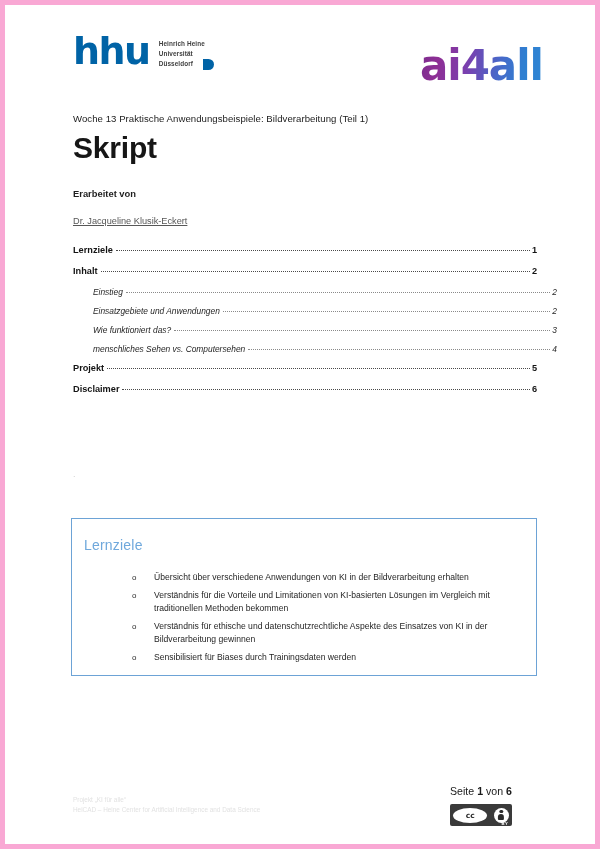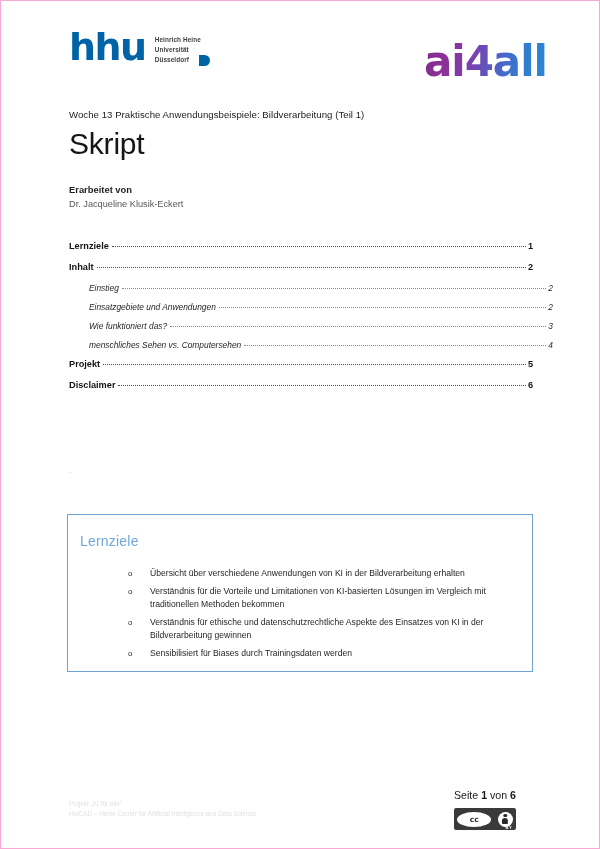--- a/index.html
+++ b/index.html
@@ -13,21 +13,21 @@
     height: 849px;
     position: relative;
     font-family: "Liberation Sans", sans-serif;
     color: #1a1a1a;
     overflow: hidden;
   }
   .page {
     position: absolute;
     inset: 0;
     background: #ffffff;
-    border: 1px solid #f9a8d4;
+    border: 5px solid #f9a8d4;
     box-sizing: border-box;
   }
 
   
   .header {
     position: absolute;
     top: 20px;
     left: 0;
     right: 0;
     height: 70px;
@@ -85,36 +85,37 @@
 
   
   .title-block { position: absolute; left: 68px; top: 108px; }
   .kicker {
     font-size: 9.6px;
     color: #222;
     letter-spacing: 0.05px;
   }
   .doc-title {
     font-size: 30px;
-    font-weight: normal;
+    font-weight: bold;
     color: #161616;
     margin-top: 7px;
     letter-spacing: -0.2px;
   }
 
   .author-block { position: absolute; left: 68px; top: 183px; }
   .author-label {
     font-size: 9.4px;
     font-weight: bold;
     color: #1f1f1f;
   }
   .author-name {
     font-size: 9.2px;
     color: #575757;
-    margin-top: 4px;
+    margin-top: 17px;
+    text-decoration: underline;
   }
 
   
   .toc {
     position: absolute;
     left: 68px;
     top: 240px;
     width: 464px;
   }
   .toc-row {

